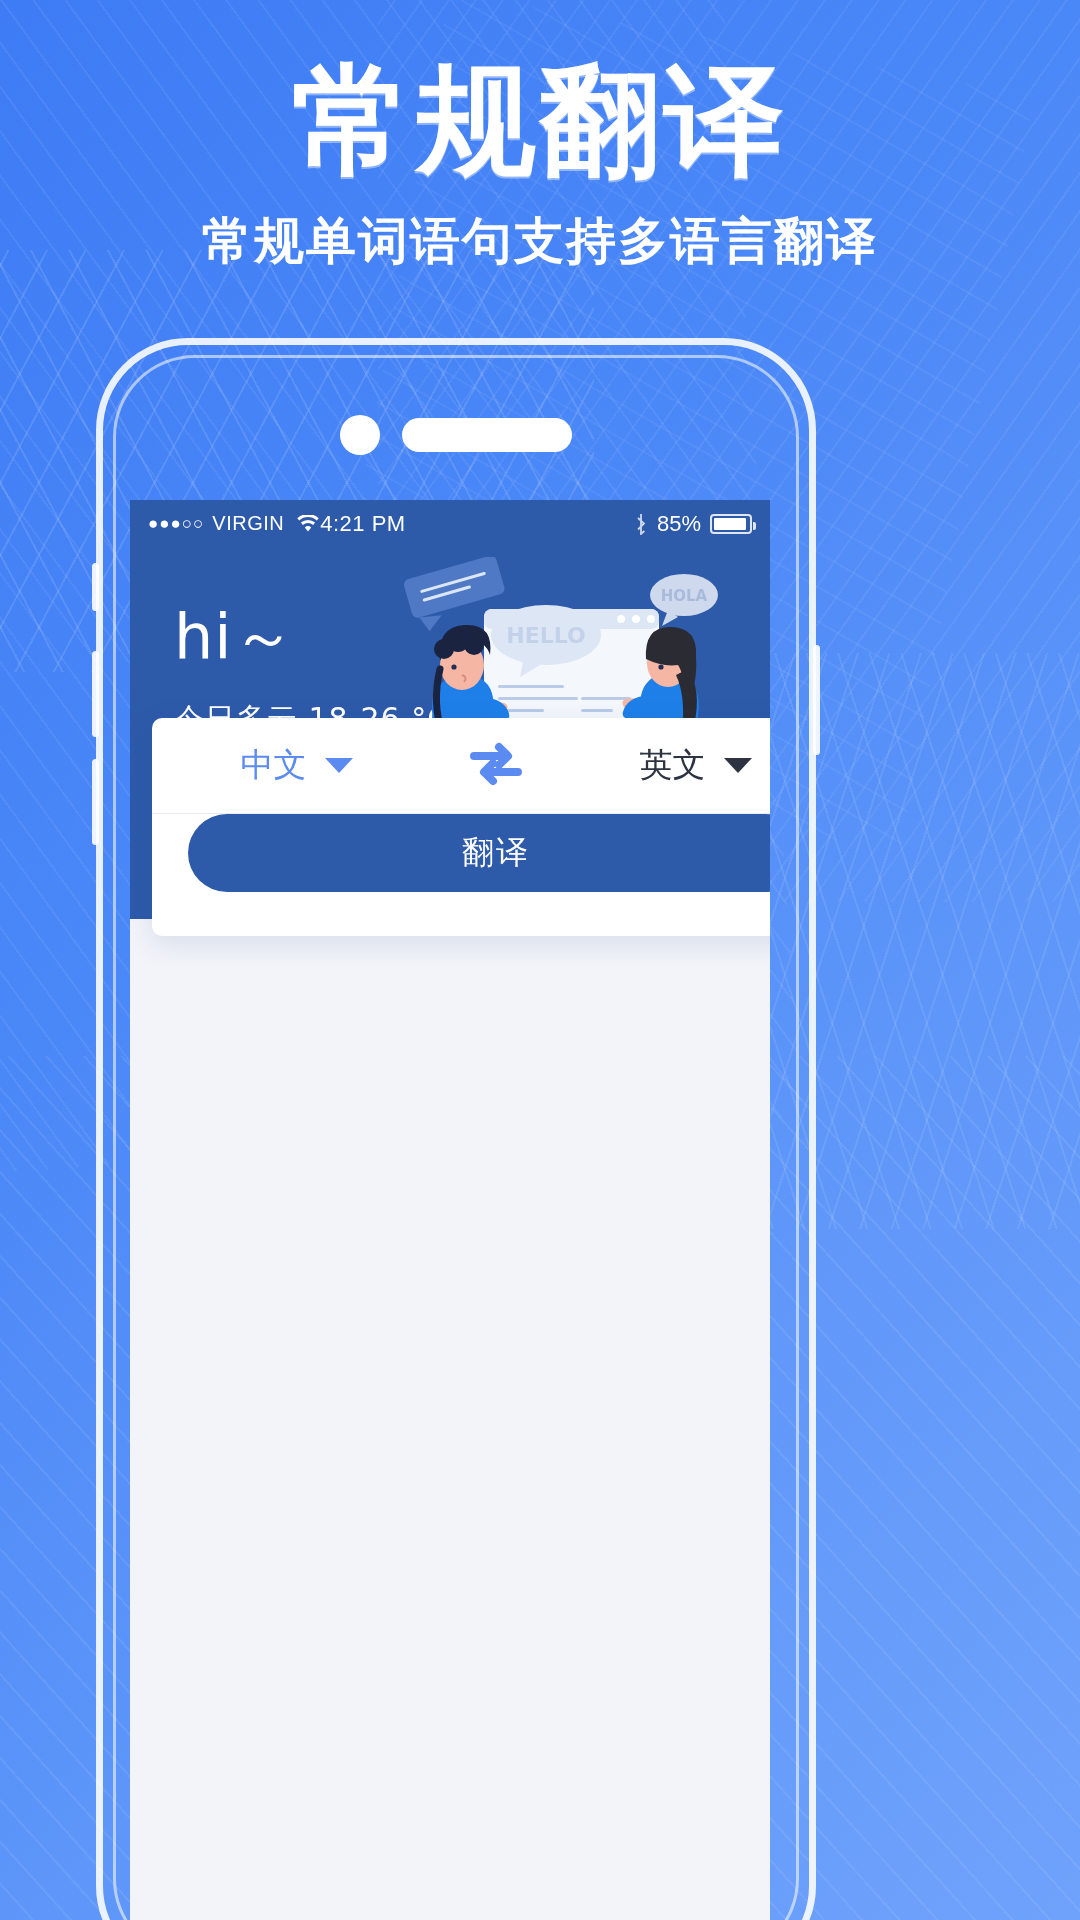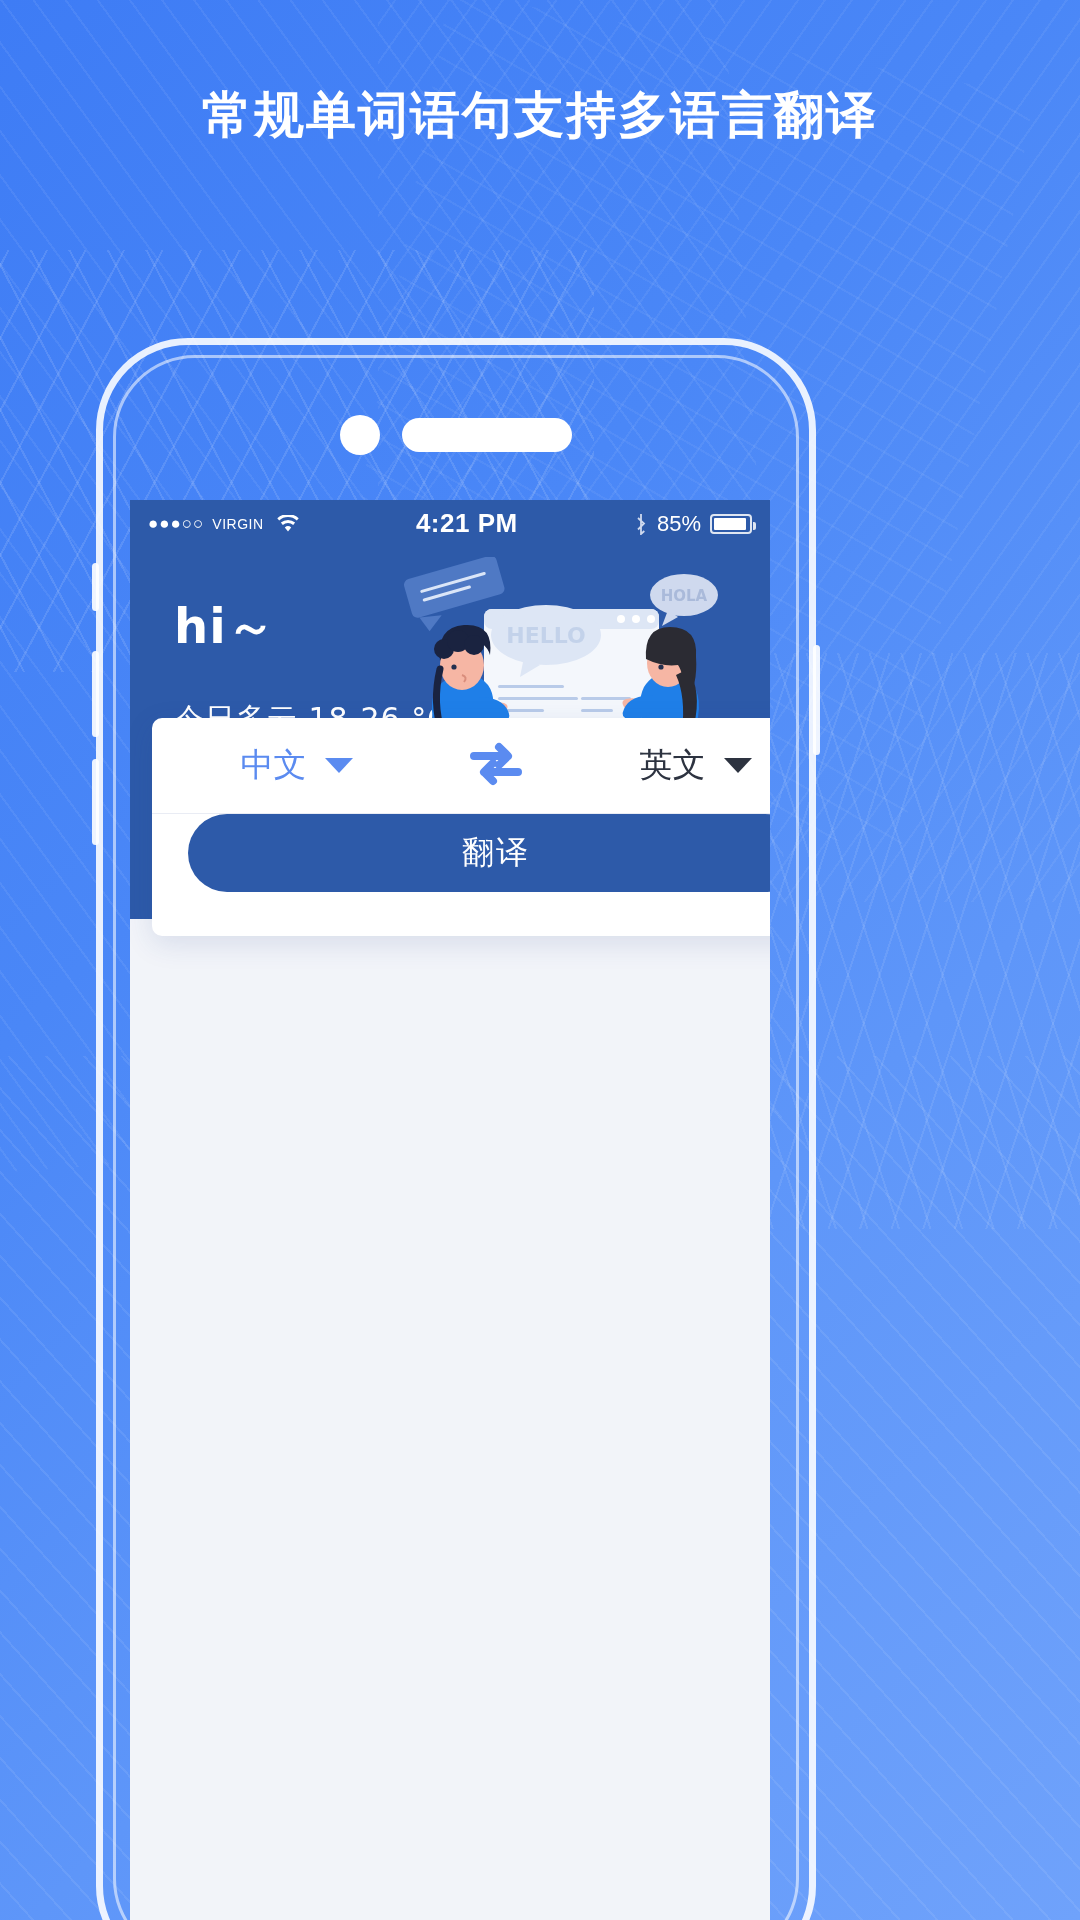--- a/index.html
+++ b/index.html
@@ -109,43 +109,43 @@
   }
 
   
   .statusbar {
     height:47px; background:#2d5aa9; color:#fff;
     display:flex; align-items:center; padding:0 18px;
     font-size:22px; font-family:"Liberation Sans",sans-serif;
   }
   .sb-left { display:flex; align-items:center; gap:8px; flex:0 0 auto; }
   .dots { letter-spacing:1px; font-size:17px; }
-  .carrier { font-size:14px; letter-spacing:.5px; }
+  .carrier { font-size:20px; letter-spacing:.5px; }
   .wifi { width:24px; height:18px; position:relative; display:inline-block; margin-left:4px;}
   .wifi svg { display:block; }
-  .sb-center { flex:1; text-align:center; font-size:26px; font-weight:bold; letter-spacing:.5px; }
+  .sb-center { flex:1; text-align:left; font-size:22px; font-weight:normal; letter-spacing:.5px; }
   .sb-right { display:flex; align-items:center; gap:9px; flex:0 0 auto; }
   .bt svg { display:block; }
   .battery {
     width:42px; height:20px; border:2px solid rgba(255,255,255,.85);
     border-radius:4px; position:relative; padding:2px;
   }
   .battery::after {
     content:""; position:absolute; right:-6px; top:6px; width:3px; height:8px;
     background:rgba(255,255,255,.85); border-radius:0 2px 2px 0;
   }
   .battery i { display:block; height:100%; width:95%; background:#fff; border-radius:1px; }
 
   
   .hero {
     position:relative; height:372px; background:#2d5aa9; overflow:hidden;
   }
   .hero-greeting {
     position:absolute; left:44px; top:48px;
-    color:#fff; font-size:48px; font-weight:700; letter-spacing:1px;
+    color:#fff; font-size:62px; font-weight:400; letter-spacing:1px;
     font-family:"DejaVu Sans",sans-serif;
   }
   .hero-weather {
     position:absolute; left:44px; top:152px;
     color:#fff; font-size:30px; font-weight:500; letter-spacing:1px;
   }
   .illus { position:absolute; right:4px; top:10px; width:400px; height:260px; }
 
   
   .card {
@@ -217,20 +217,21 @@
 <div class="bg">
   <div class="bg-lines"></div>
   <div class="bg-lines2"></div>
   <div class="bg-lines3"></div>
   <div class="bg-mesh"></div>
   <div class="bg-mesh2"></div>
   <div class="bg-lines4"></div>
 </div>
 
 <div class="headline-wrap">
+  <div class="headline">常规翻译</div>
   <div class="subhead">常规单词语句支持多语言翻译</div>
 </div>
 
 <div class="phone">
   <div class="phone-inner-border"></div>
   <div class="phone-speaker-row">
     <div class="phone-cam"></div>
     <div class="phone-speaker"></div>
   </div>
   <div class="phone-side-btn sb1"></div>

